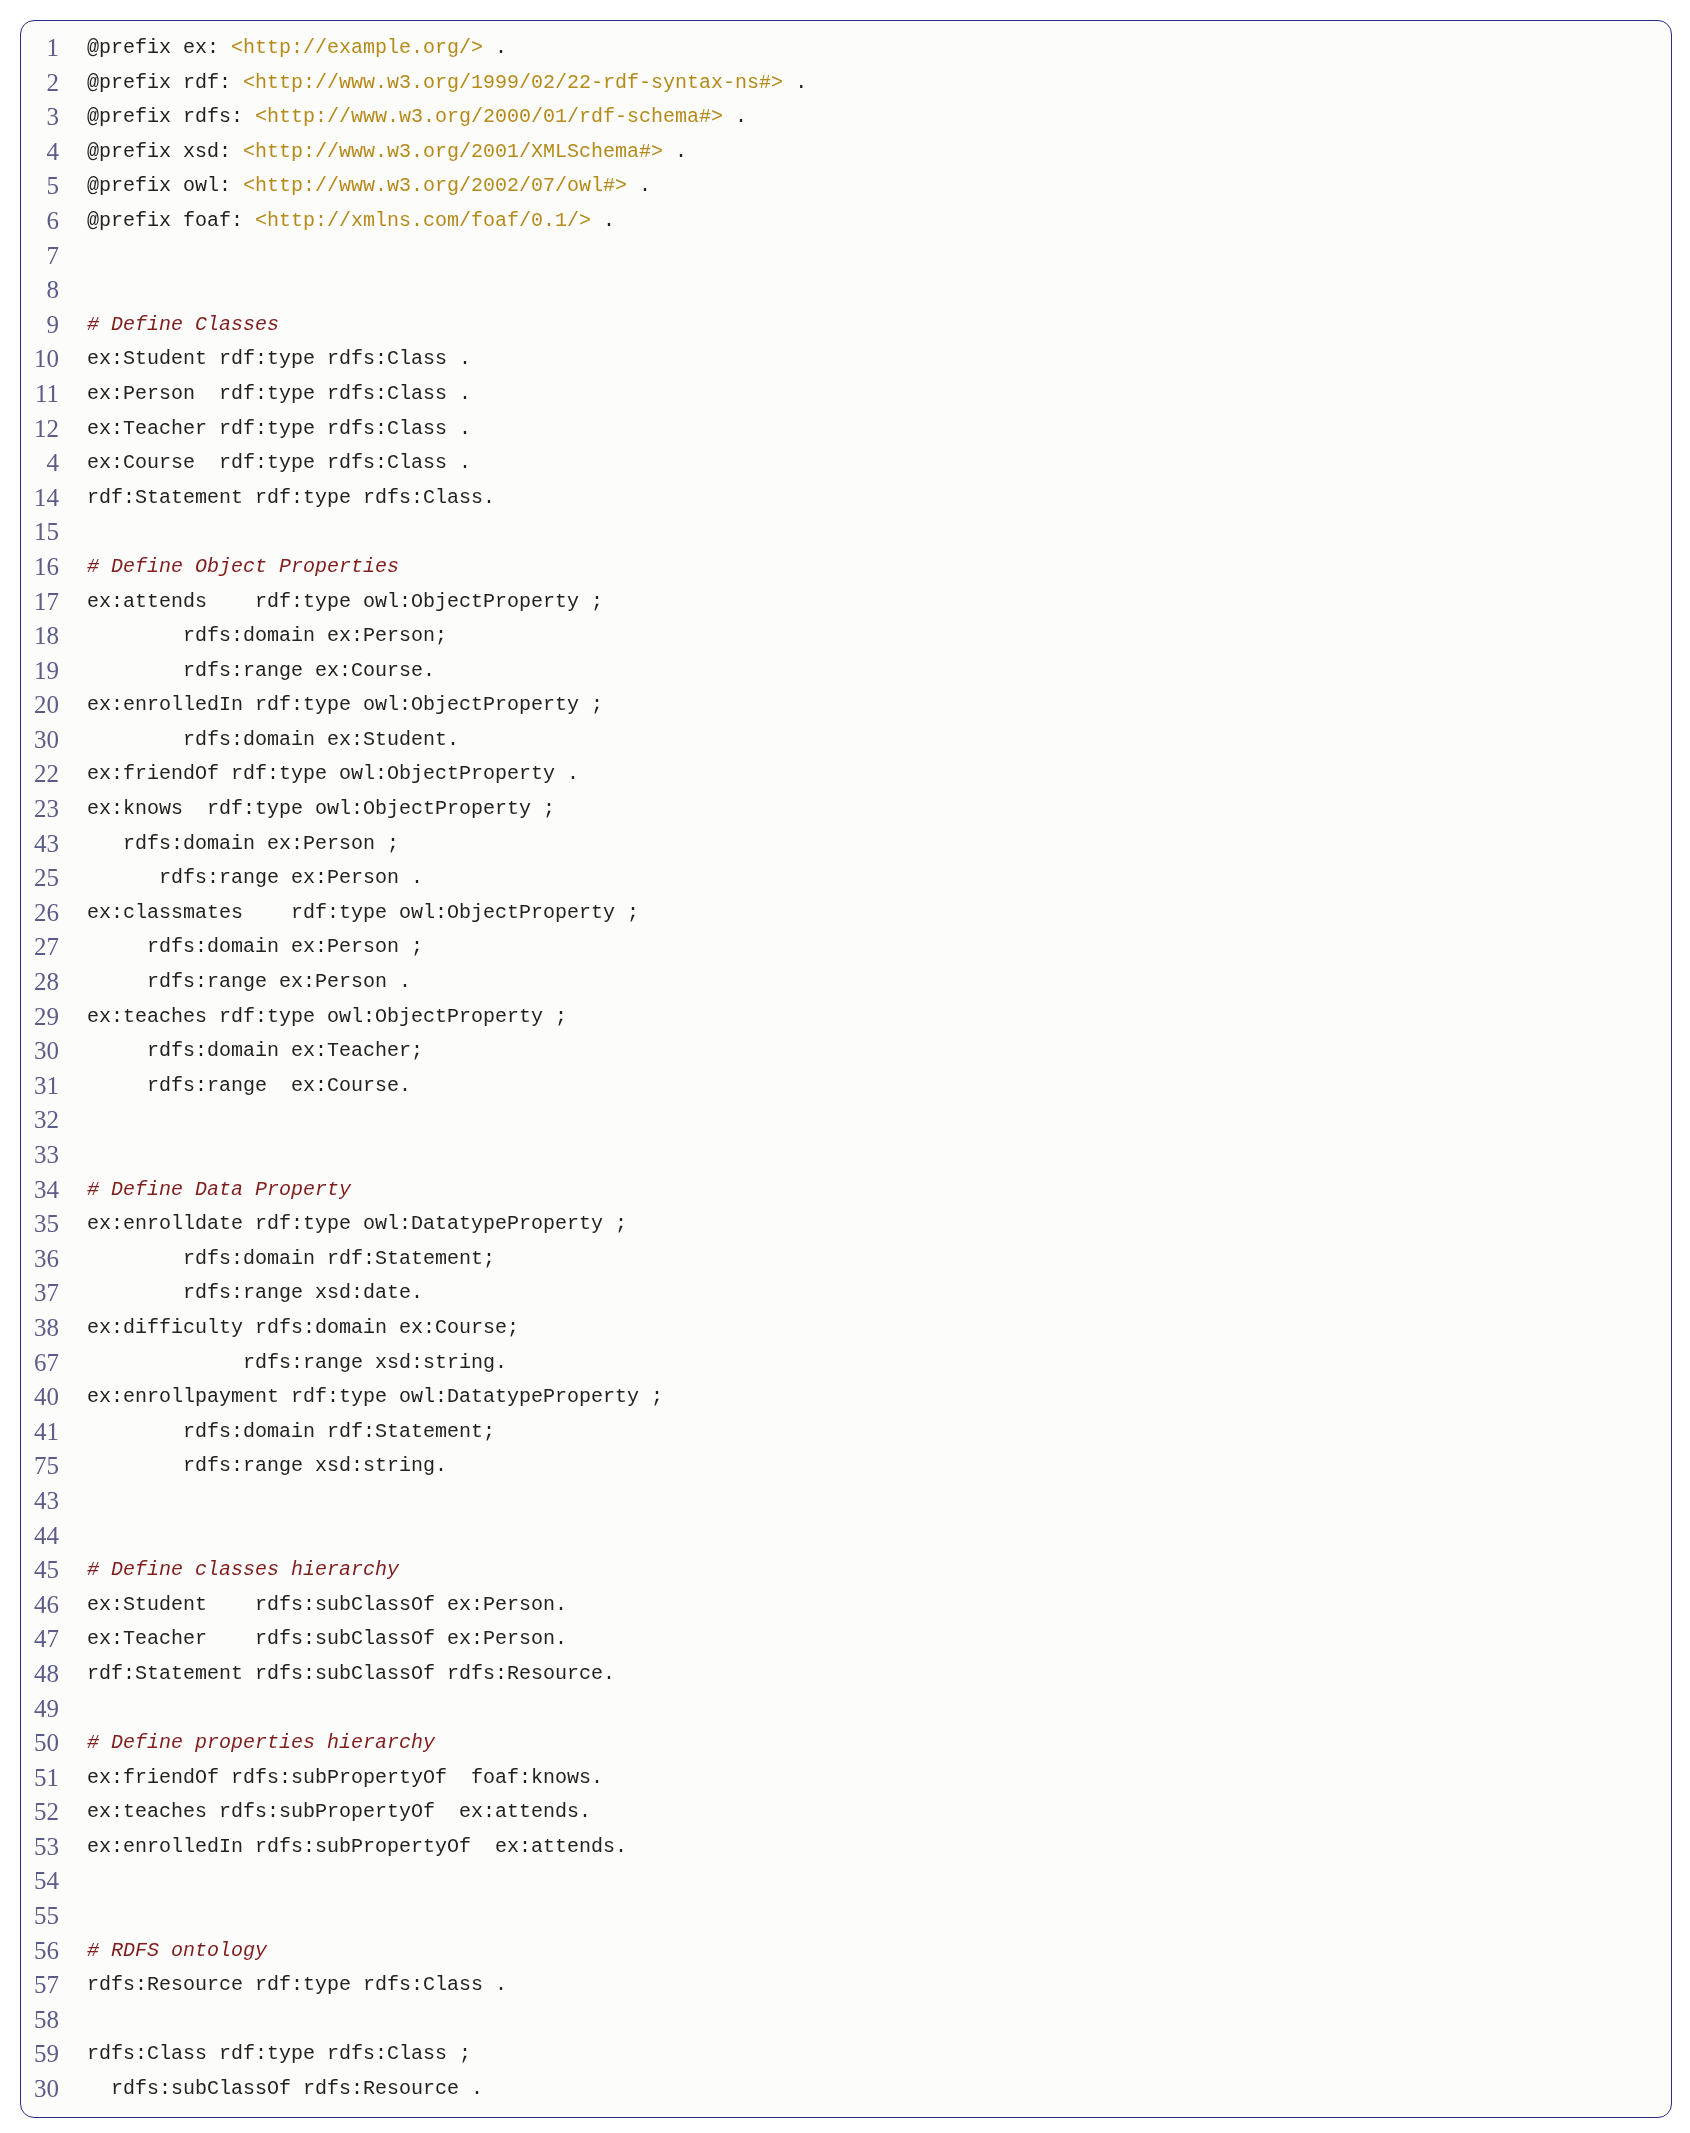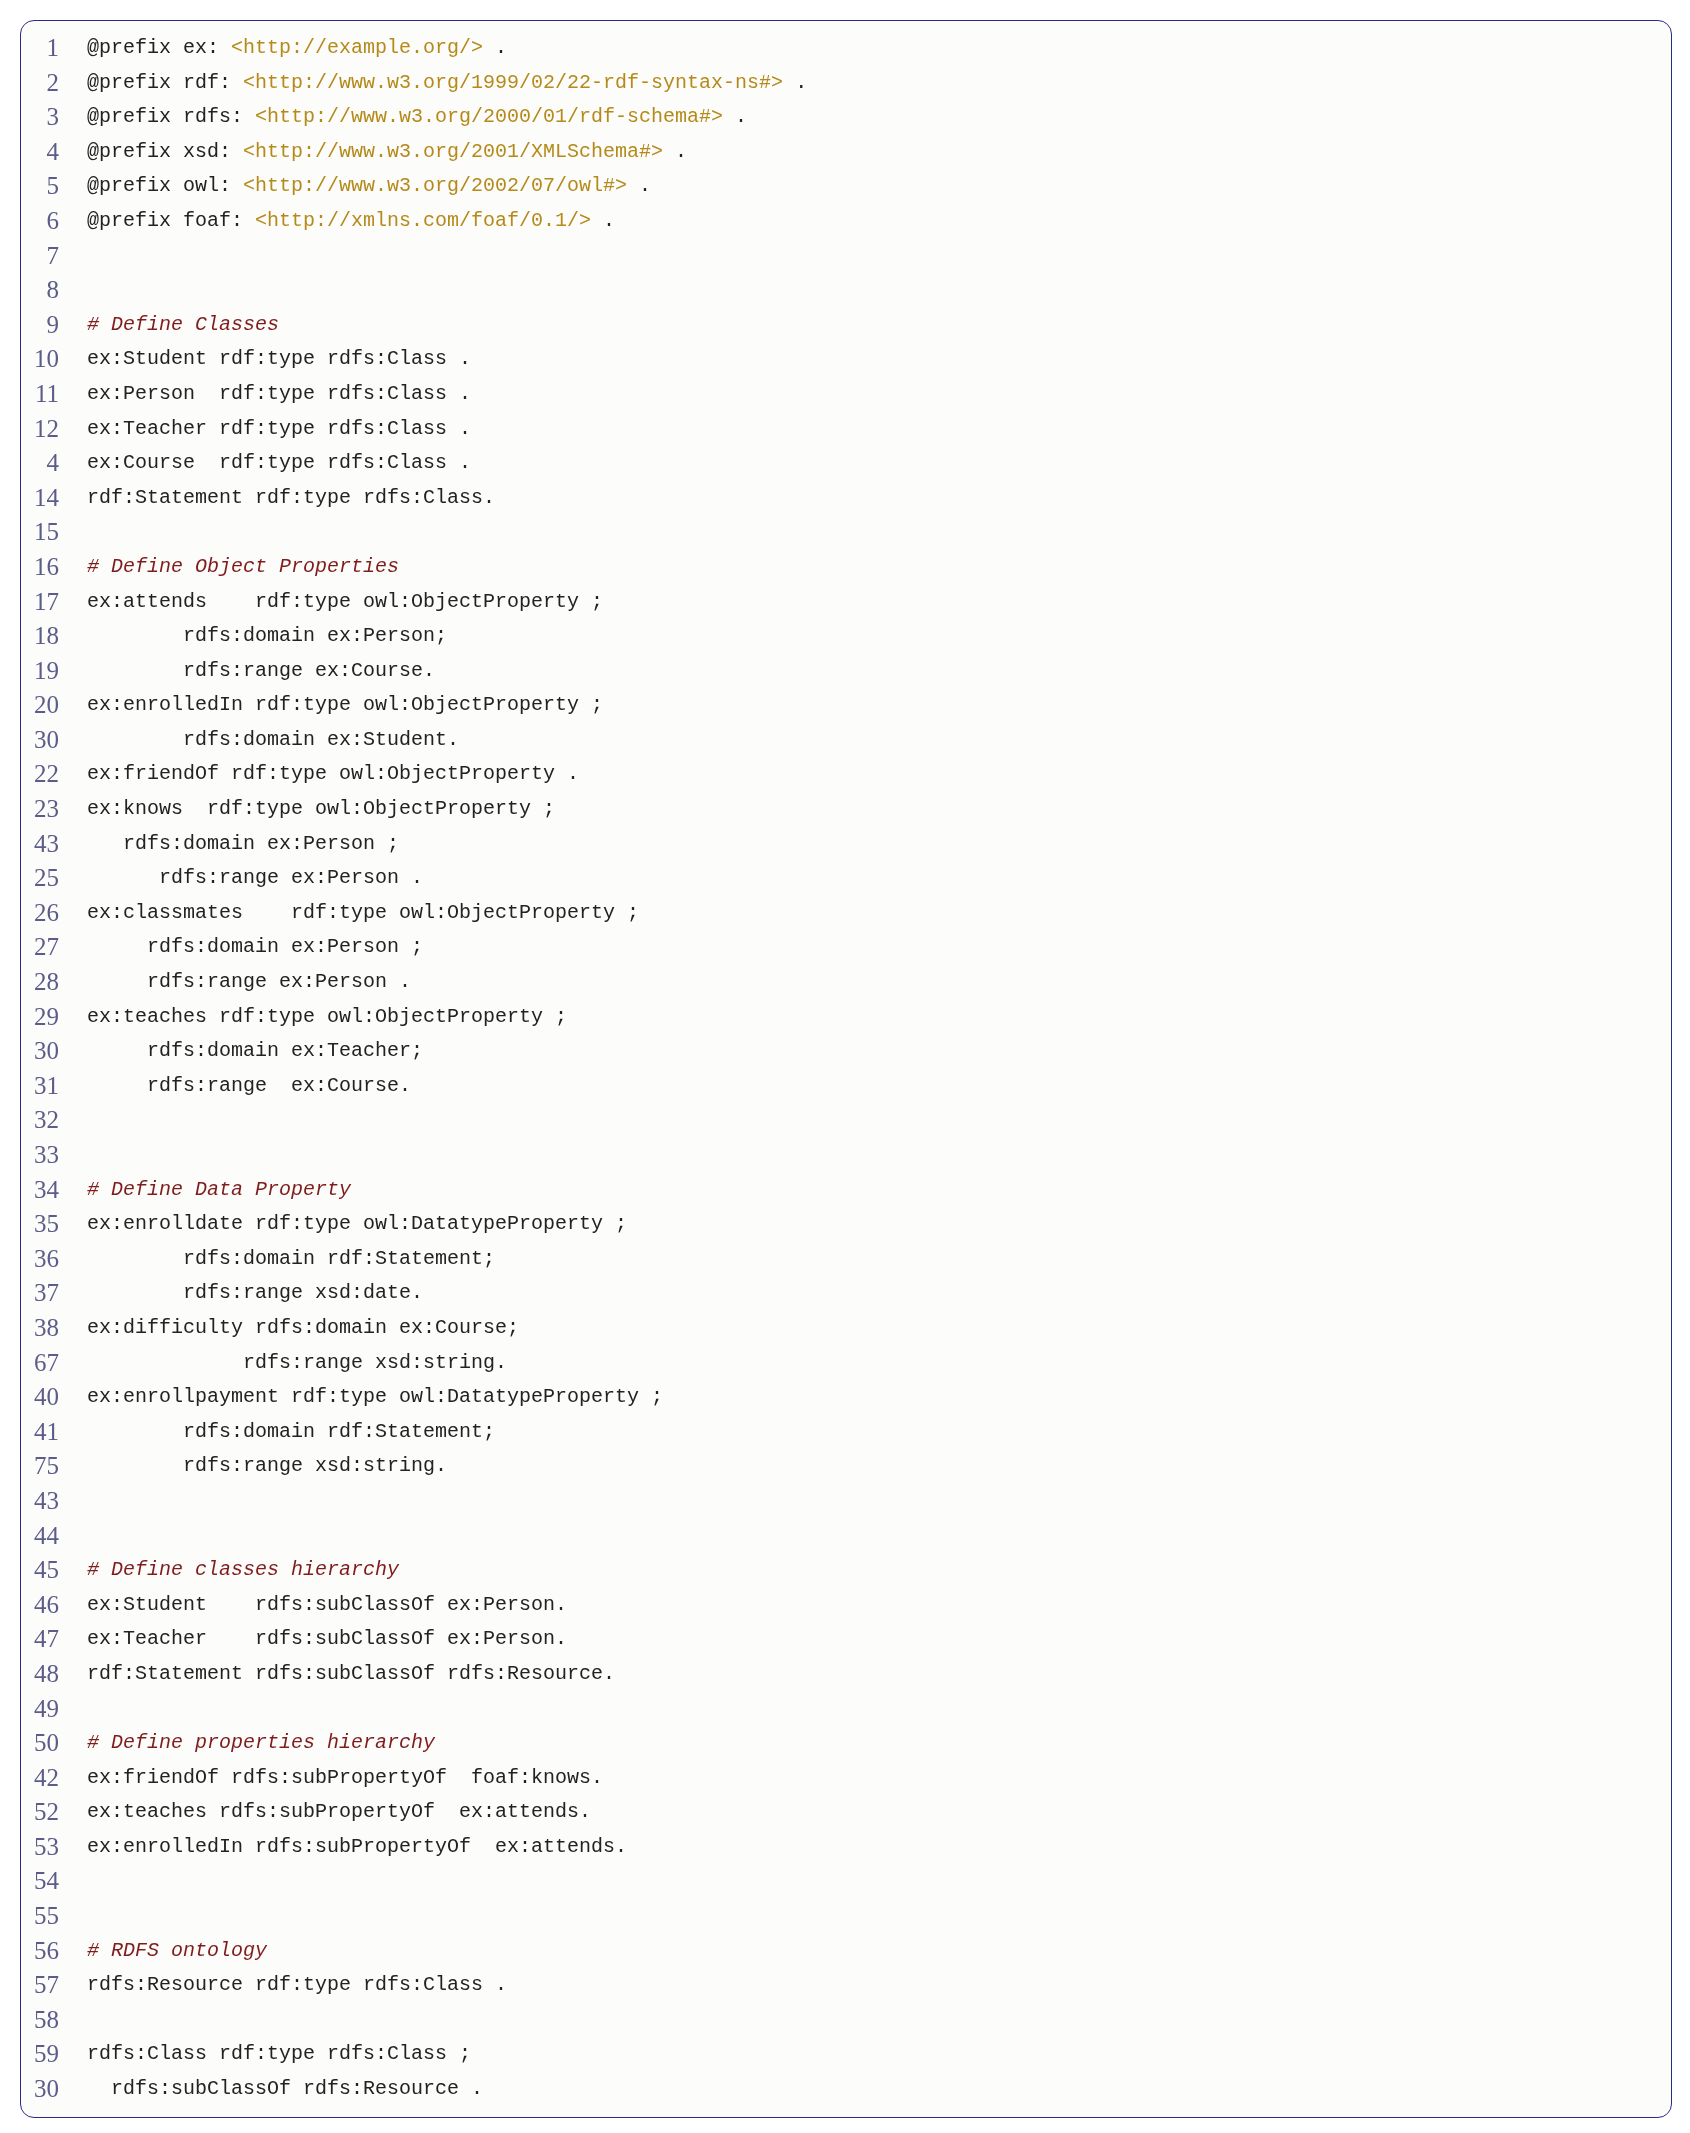--- a/index.html
+++ b/index.html
@@ -89,21 +89,21 @@
       <div>41</div>
       <div>75</div>
       <div>43</div>
       <div>44</div>
       <div>45</div>
       <div>46</div>
       <div>47</div>
       <div>48</div>
       <div>49</div>
       <div>50</div>
-      <div>42</div>
+      <div>51</div>
       <div>52</div>
       <div>53</div>
       <div>54</div>
       <div>55</div>
       <div>56</div>
       <div>57</div>
       <div>58</div>
       <div>59</div>
       <div>30</div>
     </div>

